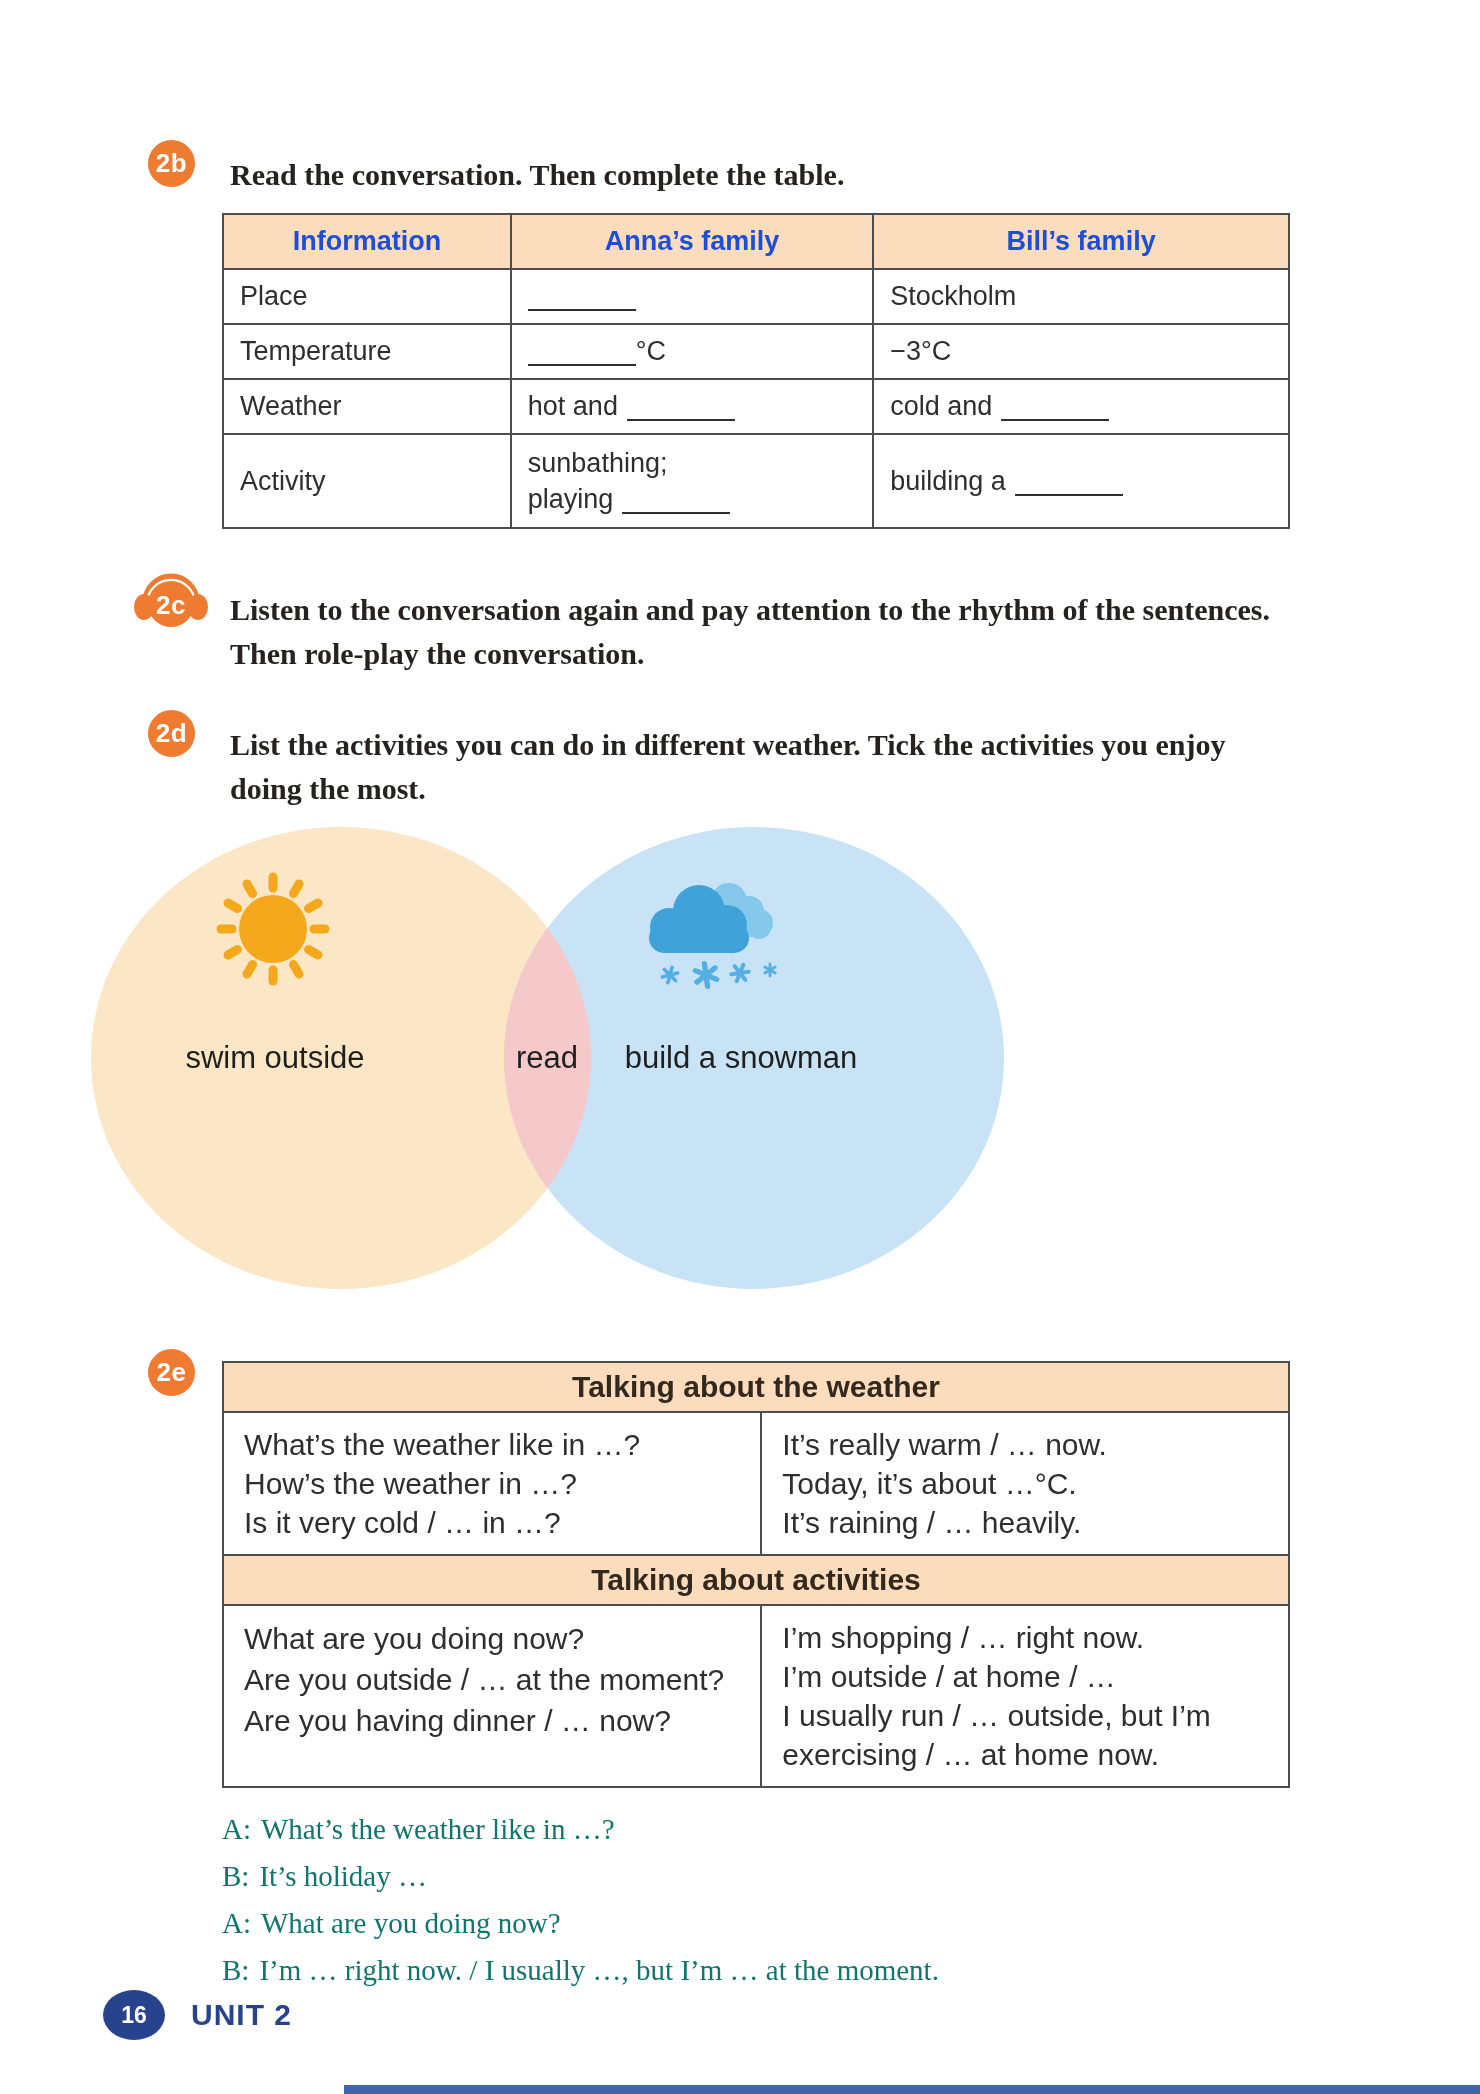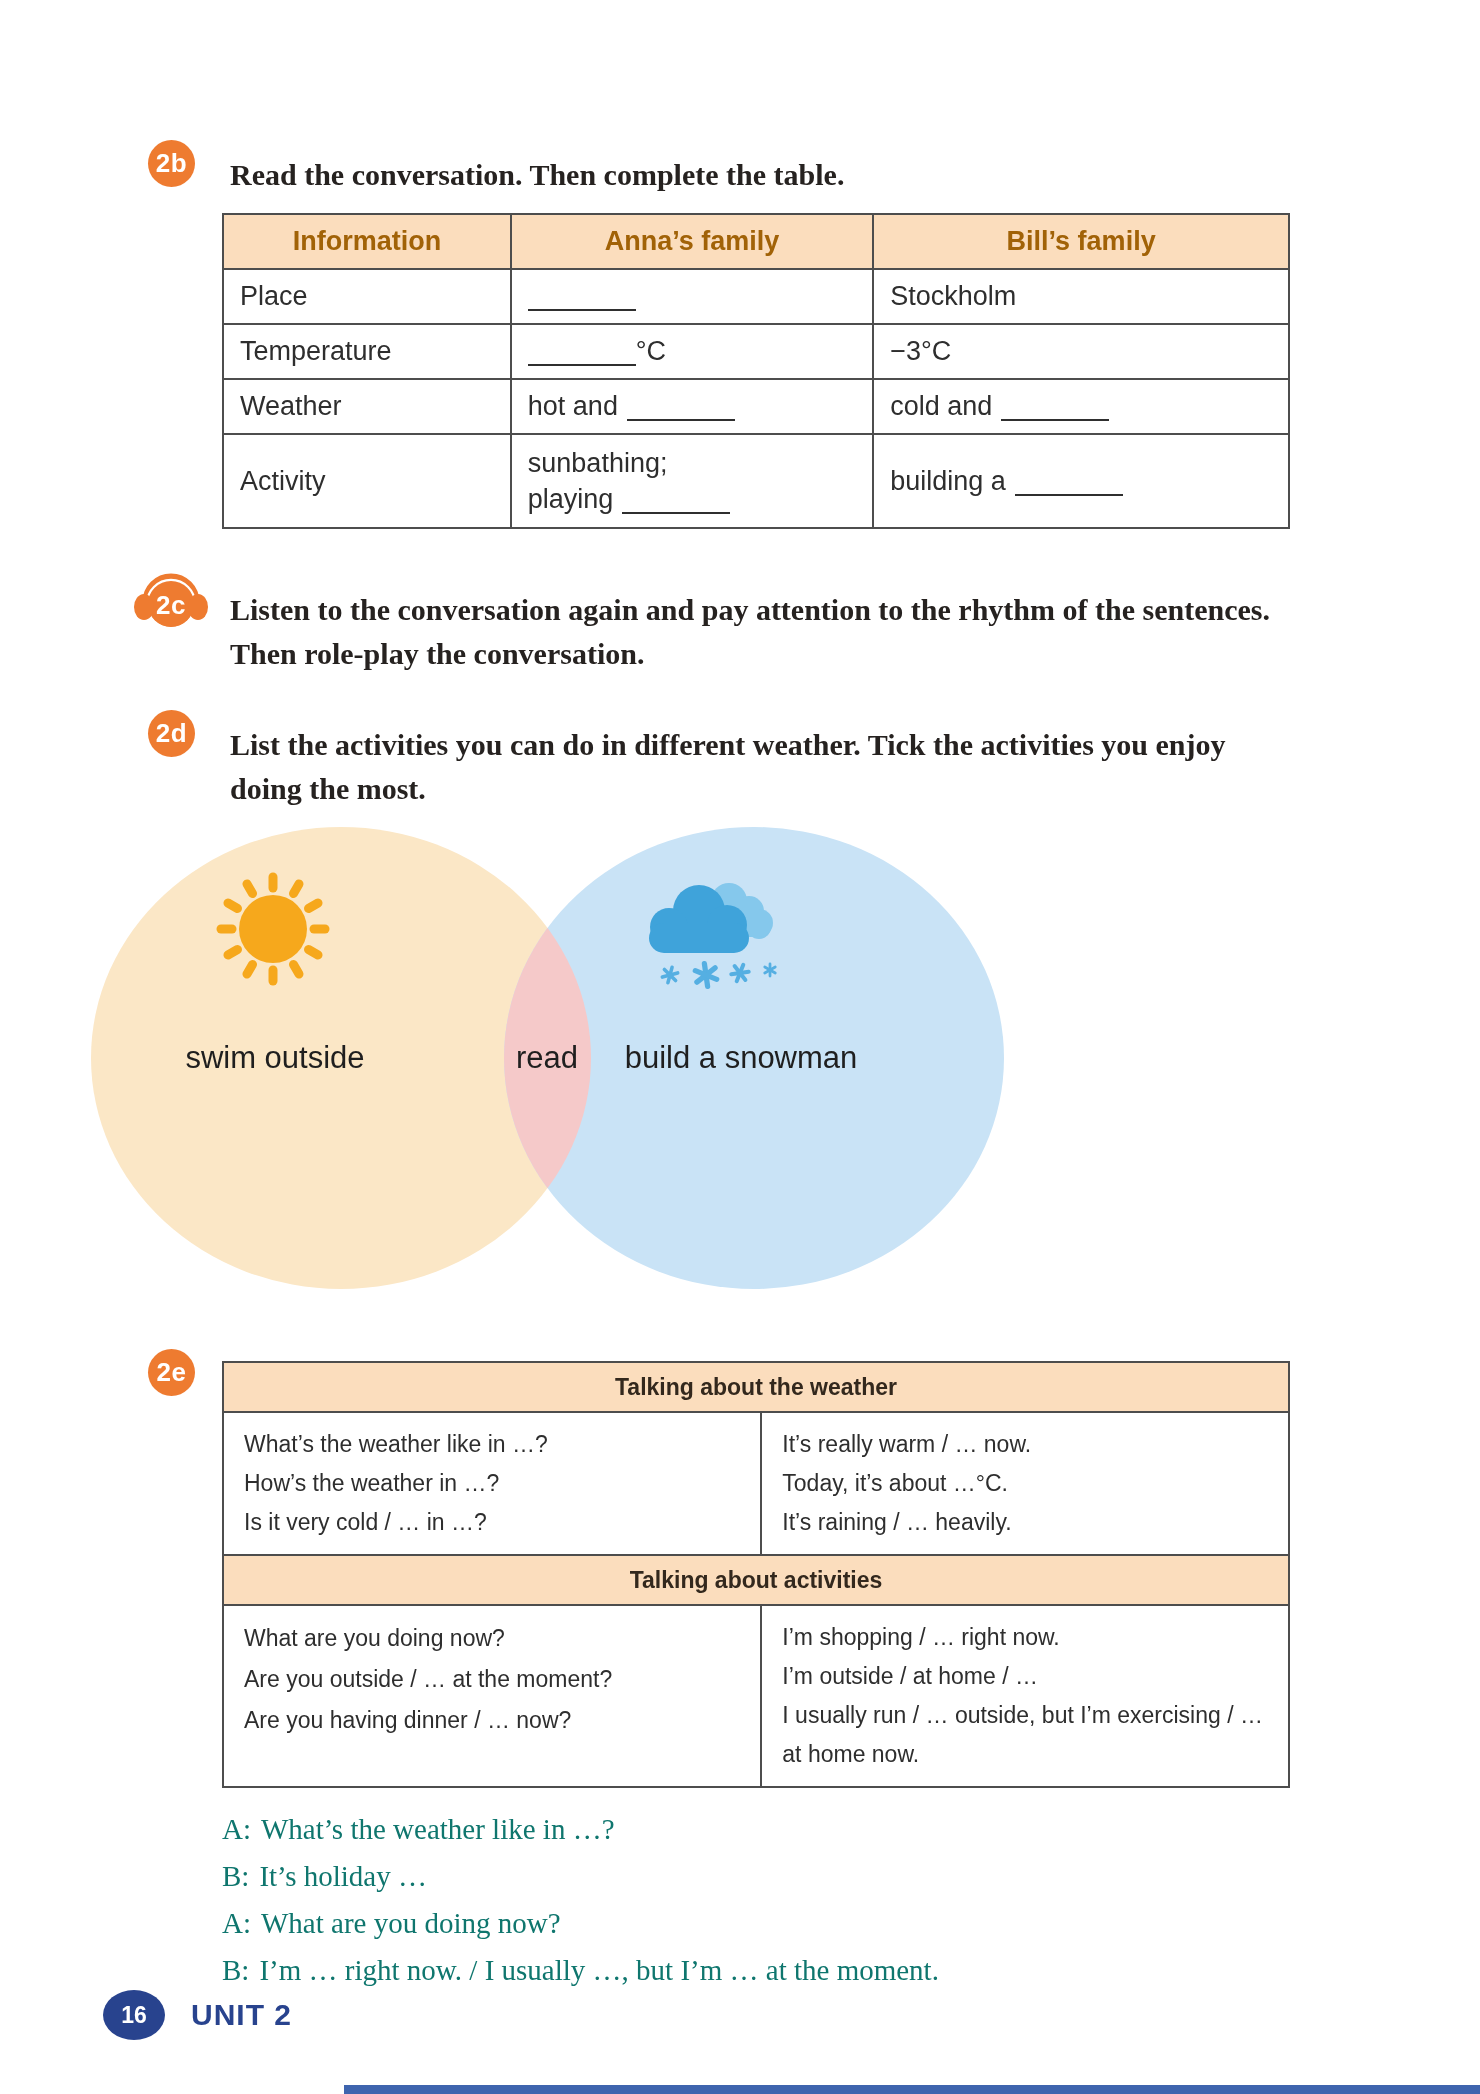--- a/index.html
+++ b/index.html
@@ -19,21 +19,21 @@
   .hp-svg{position:absolute;left:-16px;top:-11px;}
   .hp-text{font:700 26px "Liberation Sans",sans-serif;fill:#ffffff;letter-spacing:.5px;}
   .ex-body{width:1068px;}
   .instr{margin:8px;font-family:"Liberation Serif",serif;font-weight:700;
          font-size:30px;line-height:44px;color:#262220;padding-top:5px;}
 
   
   table{border-collapse:collapse;}
   .t1{width:1068px;margin-top:16px;}
   .t1 th,.t1 td{border:2px solid #4d4d4d;font-size:27px;}
-  .t1 th{background:#FBDDBD;color:#a16207;font-weight:700;height:50px;text-align:center;}
+  .t1 th{background:#FBDDBD;color:#1d4ed8;font-weight:700;height:50px;text-align:center;}
   .t1 td{padding:10px 16px;color:#2e2e2e;}
   .t1 .cw1{width:27%;}.t1 .cw2{width:34%;}.t1 .cw3{width:39%;}
   .t1 tr{height:55px;}
   .t1 tr.tall{height:84px;}
   .t1 .two-line div{line-height:36px;}
 
   .blank{display:inline-block;width:108px;height:0;border-bottom:2.5px solid #2f2f2f;
          position:relative;top:6px;}
   .ml{margin-left:9px;}
 
@@ -44,21 +44,21 @@
   .c-mid{fill:#F5C9C9;}
   .vlabel{font-family:"Liberation Sans",sans-serif;font-size:31px;fill:#1f1f1f;text-anchor:middle;}
   .sun line{stroke:#F6A81C;stroke-width:9;stroke-linecap:round;}
   .sun circle{fill:#F6A81C;}
   .cloud-back *{fill:#85C8EC;}
   .cloud-front *{fill:#3FA3DA;}
   .flakes{stroke:#55AFE2;stroke-width:5;stroke-linecap:round;}
 
   
   .t2{width:1068px;margin-top:12px;}
-  .t2 th,.t2 td{border:2px solid #4d4d4d;font-size:23px;}
+  .t2 th,.t2 td{border:2px solid #4d4d4d;font-size:30px;}
   .t2 th{background:#FBDDBD;color:#33281d;font-weight:700;height:46px;text-align:center;}
   .t2 td{padding:12px 20px;vertical-align:top;color:#2e2e2e;}
   .t2 td div{line-height:39px;}
   .t2 .cl{width:50.5%;}
   .t2 .q-act div{line-height:41px;}
 
   
   .dialogue{margin-top:26px;font-family:"Liberation Serif",serif;font-size:29px;color:#0f766e;}
   .dl{margin-bottom:17px;line-height:30px;}
   .sp{margin-right:10px;}

